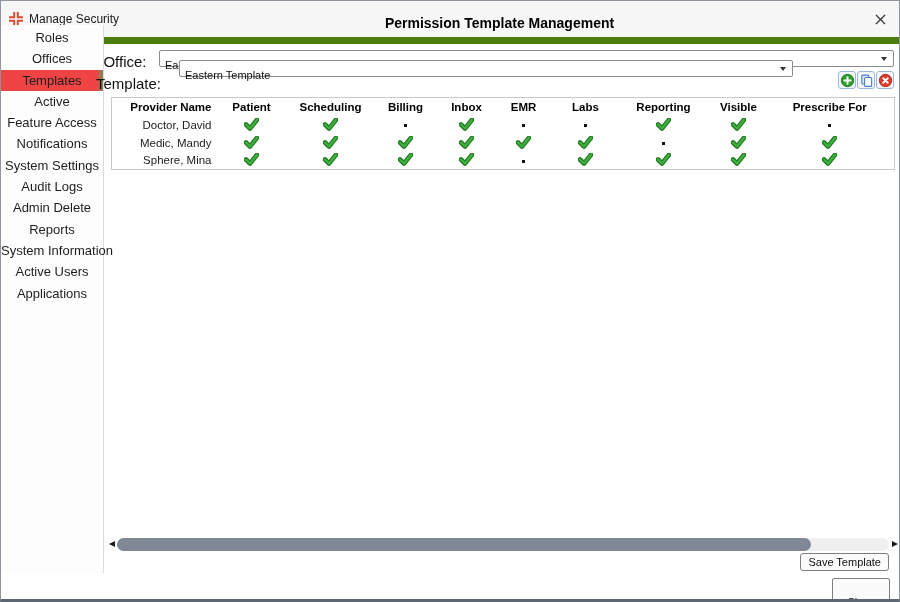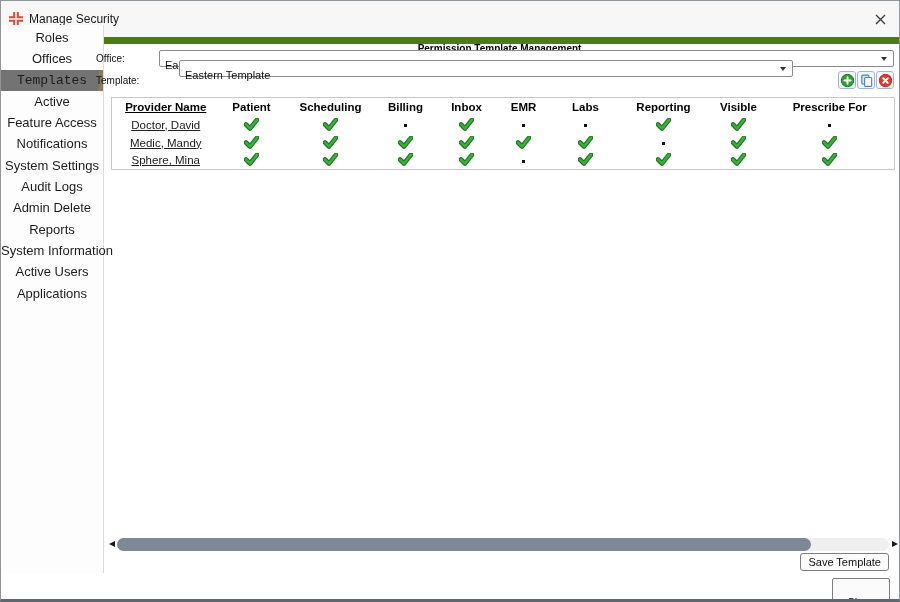--- a/index.html
+++ b/index.html
@@ -20,30 +20,30 @@
   
   .sidebar{
     position:absolute; top:24px; left:0; width:103px; height:548px;
     background:#fdfdfd; border-right:1px solid #dcdcdc; padding-top:2px;
   }
   .side-item{
     height:21.3px; line-height:21.3px; text-align:center;
     font-size:13px; color:#1d1d1d; cursor:default; white-space:nowrap;
   }
   .side-item.selected{
-    background:#737373; box-shadow: inset -4px 0 0 #8d7c57; font-weight:normal;font-family:Liberation Mono, monospace;
+    background:#ef4444; box-shadow: inset -4px 0 0 #8d7c57; font-weight:normal;
   }
   
   .main-title{
     position:absolute; left:104px; top:14px; width:789px;
-    text-align:center; font-size:10px; font-weight:bold; color:#000;margin-top:28px;
+    text-align:center; font-size:14px; font-weight:bold; color:#000;
   }
   .field-label{
-    position:absolute; left:95px; width:58px; text-align:left;
-    font-size:10px; color:#111;
+    position:absolute; left:95px; width:58px; text-align:center;
+    font-size:15px; color:#111;
   }
   .lbl-office{ top:52px; }
   .lbl-template{ top:74px; }
   .combo{
     position:absolute; height:17px; background:#fff; border:1px solid #8b8b8b;
     border-radius:2px; display:flex; align-items:center; padding:12px 18px 0 5px;
   }
   .combo-office{ left:158px; top:49px; width:735px; }
   .combo-template{ left:158px; top:59px; width:614px;margin-left:20px; }
   .combo-text{ font-size:11px; color:#111; white-space:nowrap; overflow:hidden; }
@@ -63,21 +63,21 @@
   
   .perm-table{
     position:absolute; left:110px; top:96px; width:783px;
     border:1px solid #c9c9c9; border-collapse:collapse; background:#fff;
     table-layout:fixed;
   }
   .perm-table th{
     font-size:11.5px; font-weight:bold; color:#000; height:18px;
     text-align:center; white-space:nowrap; overflow:hidden;
   }
-  .perm-table th.first, .perm-table td.first{ text-align:center; padding-left:8px;text-decoration:underline; }
+  .perm-table th.first, .perm-table td.first{ text-align:right; padding-left:8px; }
   .perm-table td{
     height:18px; text-align:center; font-size:11.5px; color:#222;
     white-space:nowrap; overflow:hidden; vertical-align:middle;
   }
   .perm-table svg.check{ vertical-align:middle; margin-top:-2px; }
   .dot{ display:inline-block; width:3px; height:3px; background:#111; vertical-align:middle; }
   
   .hscroll{ position:absolute; left:108px; top:537px; width:789px; height:13px; }
   .hscroll .track{
     position:absolute; left:8px; right:9px; top:0; height:13px;

